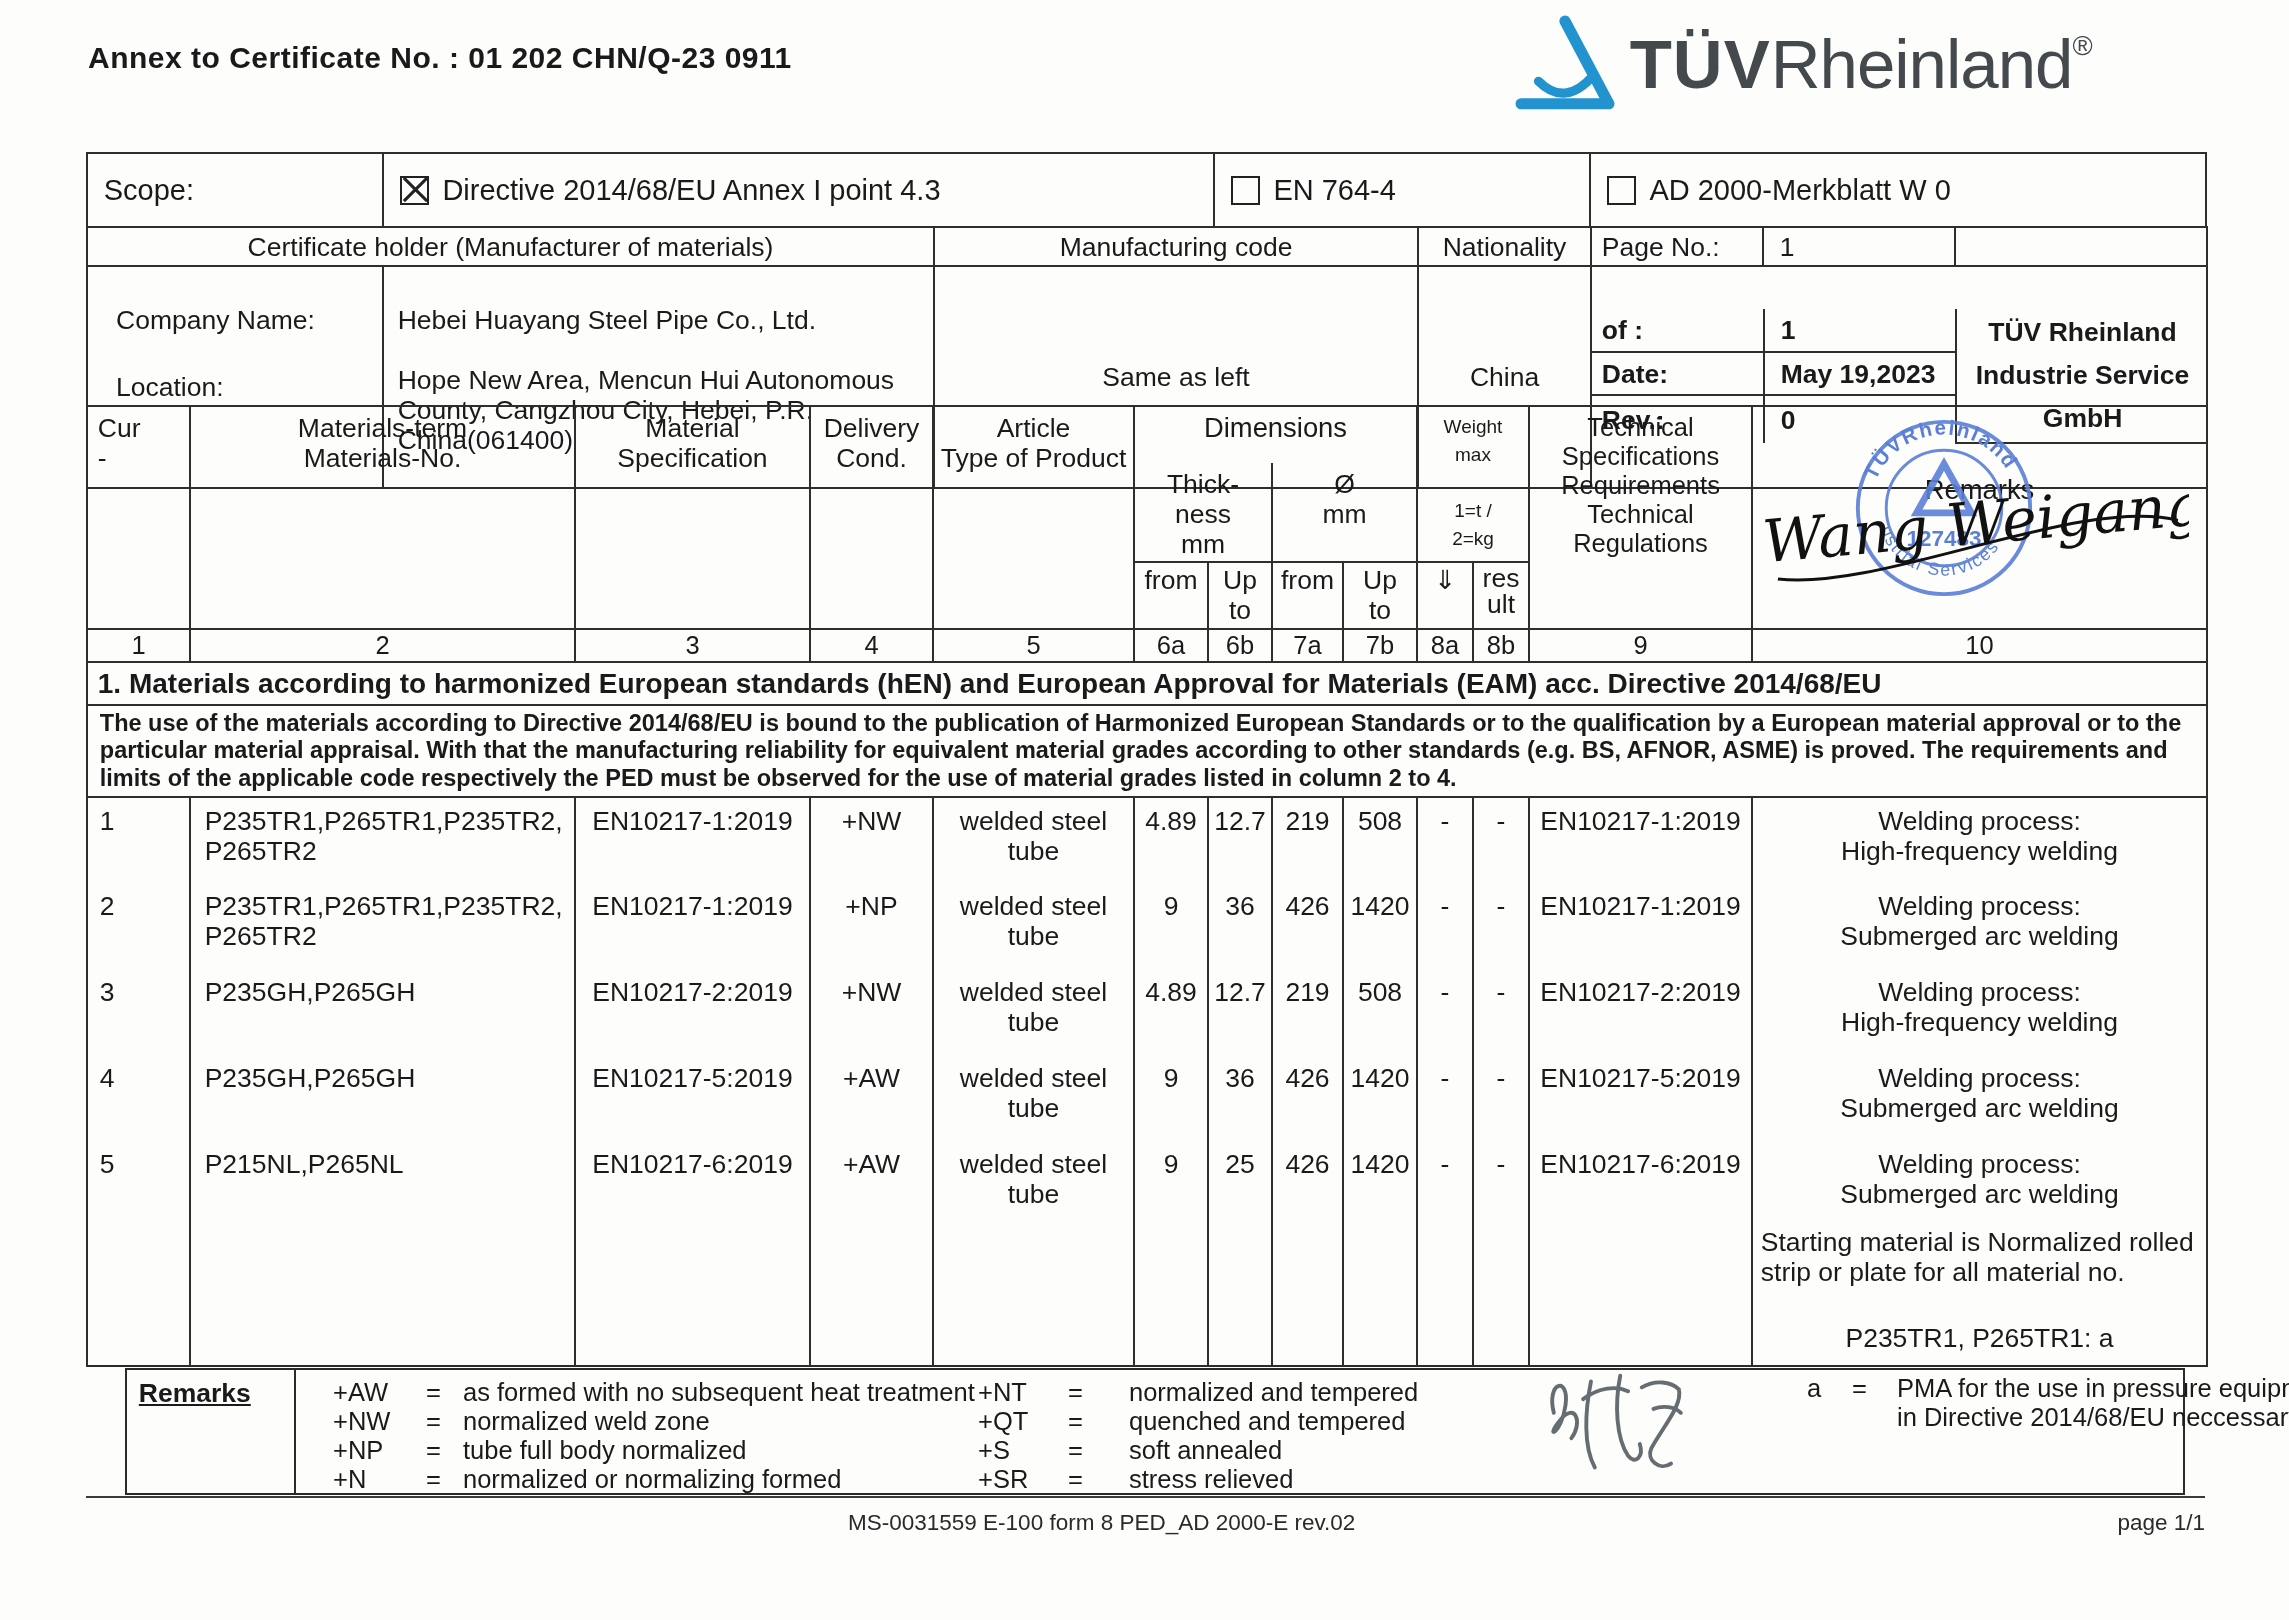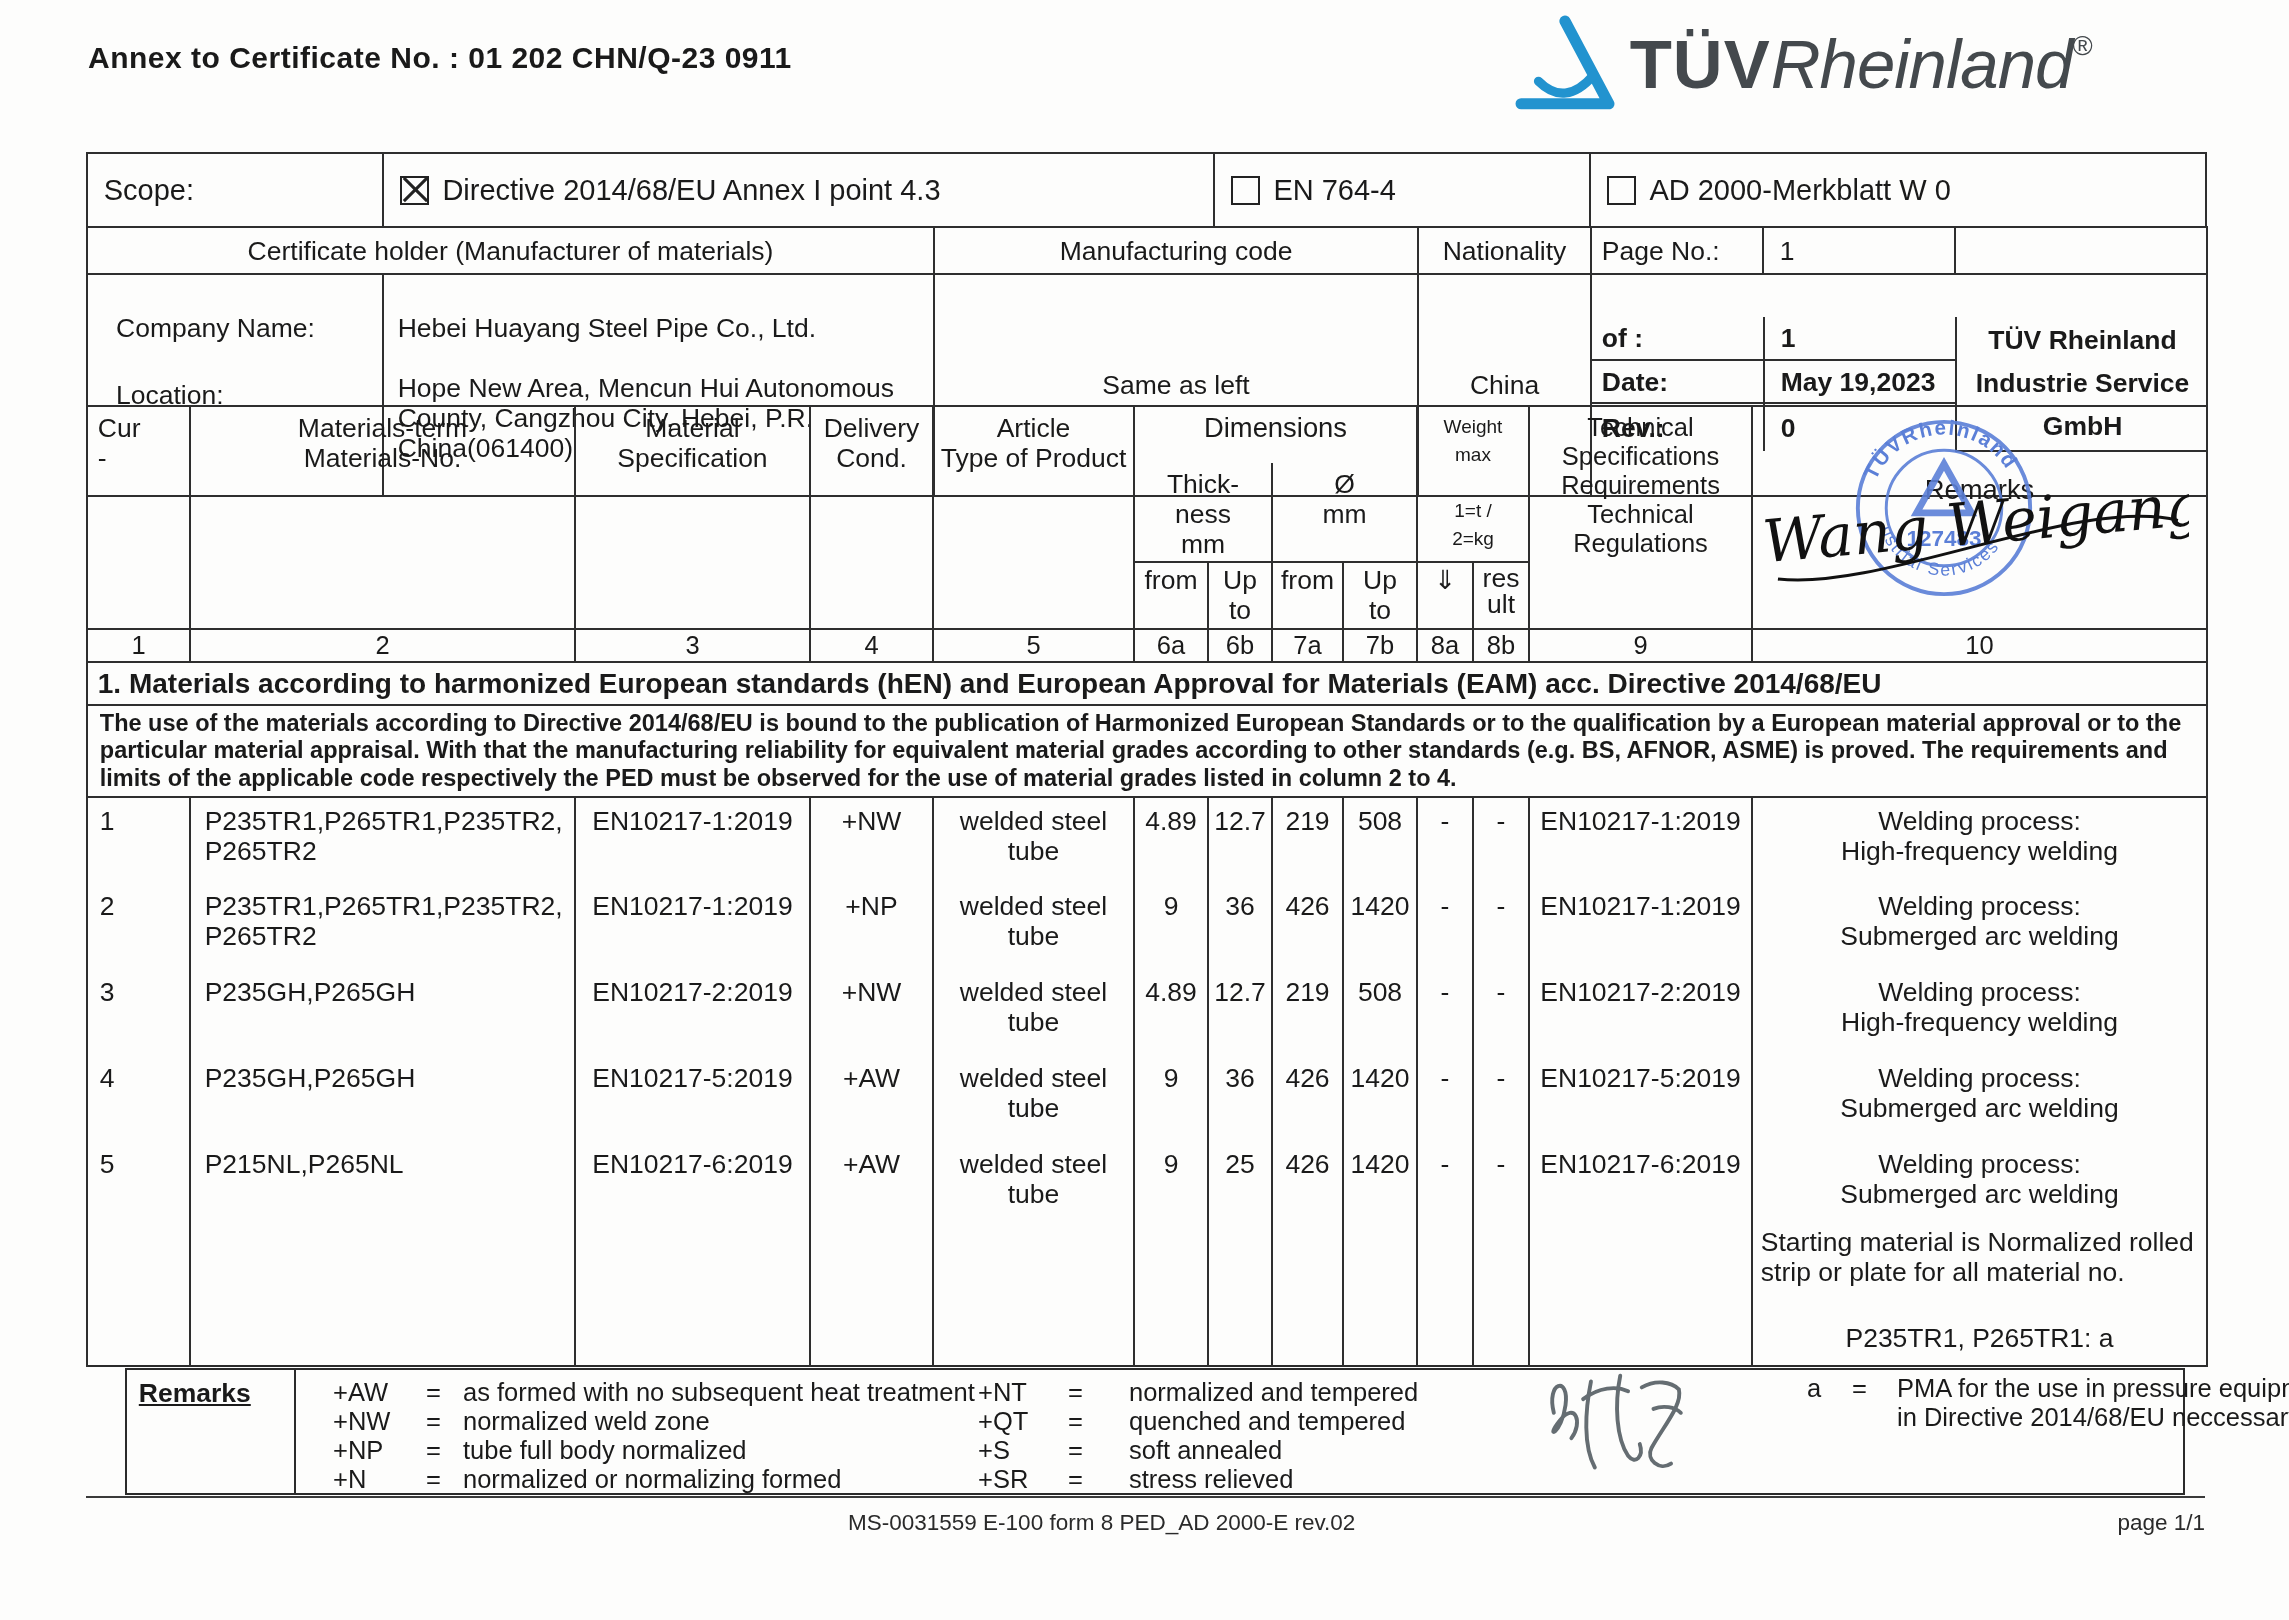--- a/index.html
+++ b/index.html
@@ -16,21 +16,21 @@
   .doc-title {
     position: absolute; left: 88px; top: 41px;
     font-size: 30px; font-weight: bold; letter-spacing: 0.5px;
   }
   .logo {
     position: absolute; left: 1514px; top: 13.7px;
     display: flex; align-items: center; gap: 13.7px;
   }
   .logo-word { font-size: 69px; color: #44494d; white-space: nowrap; }
   .logo-tuv { font-weight: bold; letter-spacing: 1px; }
-  .logo-rh  { font-weight: 400; letter-spacing: -1px; font-style: italic; }
+  .logo-rh  { font-weight: 400; letter-spacing: -1px; }
   .logo-reg { font-size: 27.4px; vertical-align: 33px; font-weight: 400; }
   
   table { border-collapse: collapse; table-layout: fixed; }
   td {
     border: 2px solid #2e2e2e;
     padding: 2px 5.9px;
     font-size: 26.5px; line-height: 30px;
     text-align: center; vertical-align: middle;
     white-space: pre-line;
     overflow: hidden;
@@ -146,21 +146,21 @@
     <colgroup>
         <col style="width:296px">
         <col style="width:551px">
         <col style="width:484px">
         <col style="width:173px">
         <col style="width:172px">
         <col style="width:192px">
         <col style="width:252px">
       </colgroup>
     <tbody>
-        <tr style="height:47px">
+        <tr style="height:39px">
       <td colspan="2">Certificate holder (Manufacturer of materials)</td>
       <td>Manufacturing code</td>
       <td>Nationality</td>
       <td class="tl" style="padding-left:9.8px">Page No.:</td>
       <td class="tl" style="padding-left:15.7px">1</td>
       <td></td>
     </tr>
     <tr style="height:131px">
       <td class="lbl-col">
         <div>Company Name:</div>

